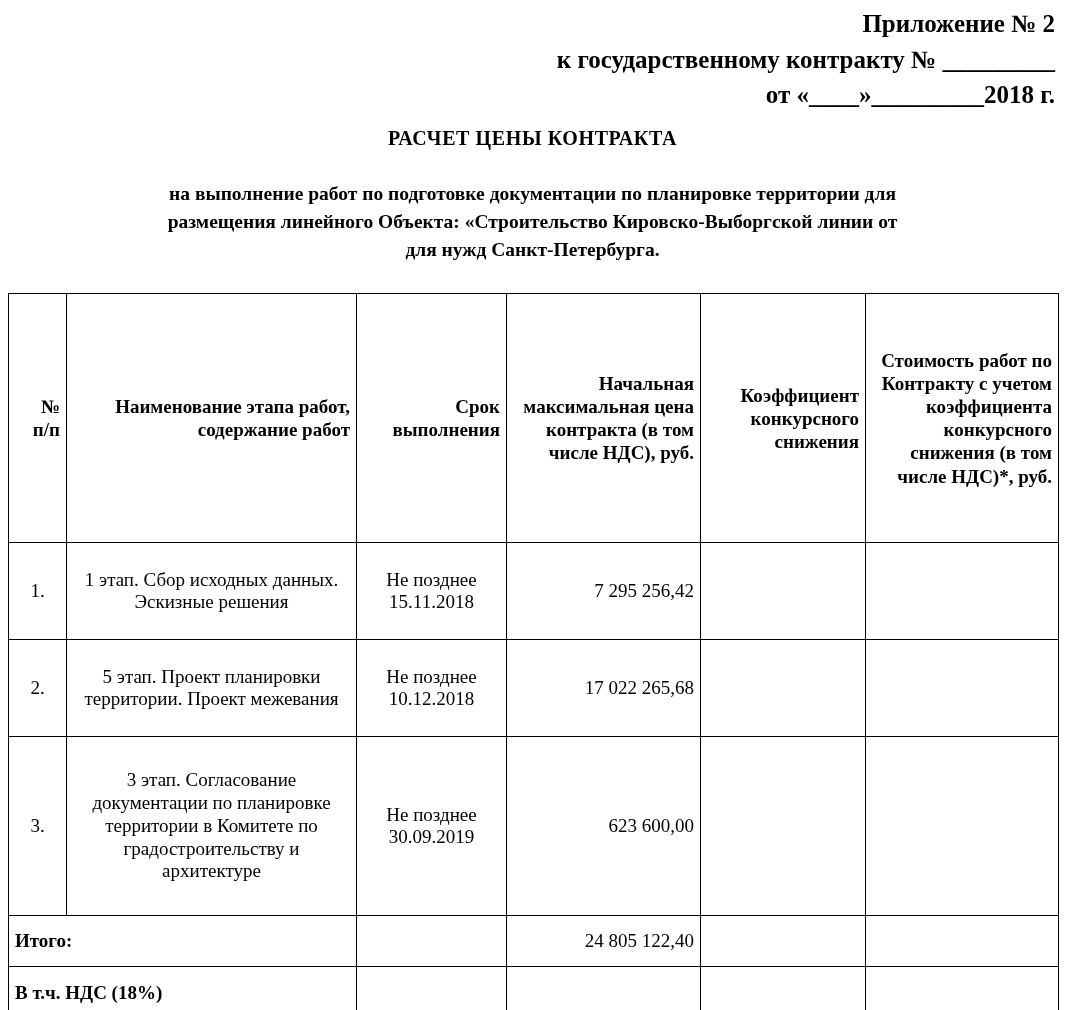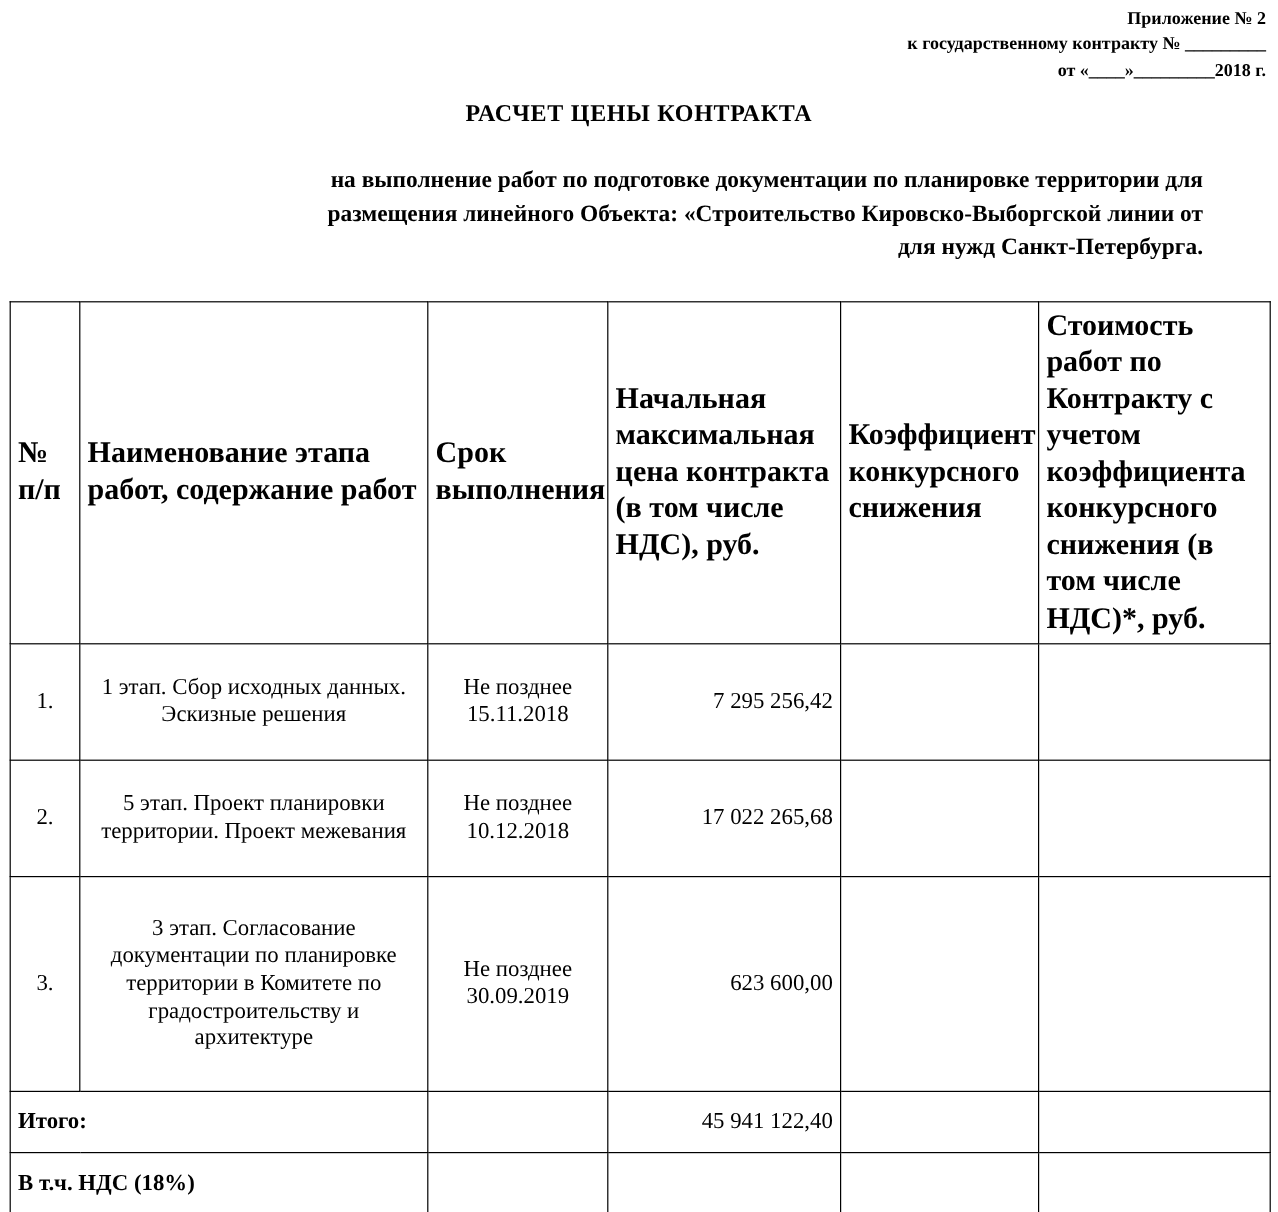--- a/index.html
+++ b/index.html
@@ -20,21 +20,21 @@
     height: 1010px;
     padding: 0;
     box-sizing: border-box;
   }
 
   
   .doc-header {
     padding: 6px 10px 0 0;
     text-align: right;
     font-weight: bold;
-    font-size: 15px;
+    font-size: 25px;
     line-height: 1.42;
   }
   .doc-header .line {
     white-space: pre;
   }
 
   
   .doc-title {
     margin-top: 14px;
     text-align: center;
@@ -44,41 +44,41 @@
   }
 
   .doc-subtitle {
     margin: 30px auto 0 auto;
     width: 940px;
     text-align: center;
     font-weight: bold;
     font-size: 19.5px;
     line-height: 1.45;
   }
-  .doc-subtitle .sub-line { display: block; text-align: right; }
+  .doc-subtitle .sub-line { display: block; }
 
   
   table.calc {
     margin: 29px 0 0 8px;
     width: 1050px;
     border-collapse: collapse;
     table-layout: fixed;
   }
   table.calc td, table.calc th {
     border: 1.6px solid #000000;
     padding: 5px 6px;
     vertical-align: middle;
     font-size: 19px;
     line-height: 1.2;
   }
   table.calc thead th {
     font-weight: bold;
-    text-align: left;
+    text-align: right;
     height: 238px;
-    font-size: 25px;
+    font-size: 19px;
     line-height: 1.22;
   }
   .col-num   { width: 58px; }
   .col-name  { width: 290px; }
   .col-term  { width: 150px; }
   .col-price { width: 194px; }
   .col-coef  { width: 165px; }
   .col-total { width: 193px; }
 
   td.c-num   { text-align: center; }
@@ -171,21 +171,21 @@
           <div>Не позднее</div>
           <div>30.09.2019</div>
         </td>
         <td class="c-price">623 600,00</td>
         <td class="c-coef"></td>
         <td class="c-total"></td>
       </tr>
       <tr class="total-row">
         <td class="label-bold" colspan="2">Итого:</td>
         <td class="c-term"></td>
-        <td class="c-price">45 941 122,40</td>
+        <td class="c-price">24 805 122,40</td>
         <td class="c-coef"></td>
         <td class="c-total"></td>
       </tr>
       <tr class="vat-row">
         <td class="label-bold" colspan="2">В т.ч. НДС (18%)</td>
         <td class="c-term"></td>
         <td class="c-price"></td>
         <td class="c-coef"></td>
         <td class="c-total"></td>
       </tr>

